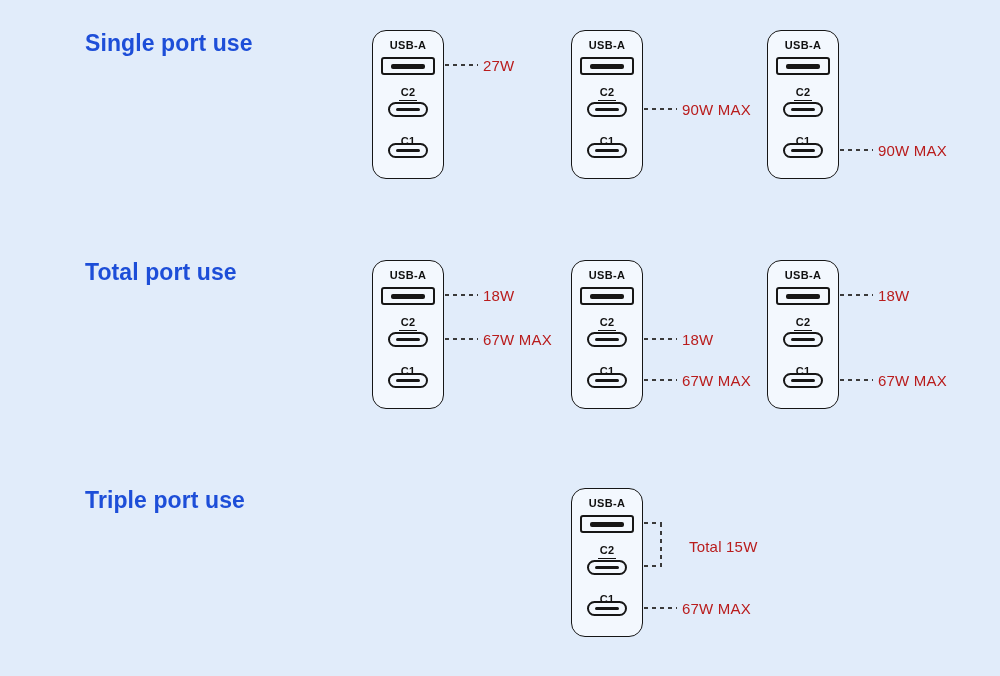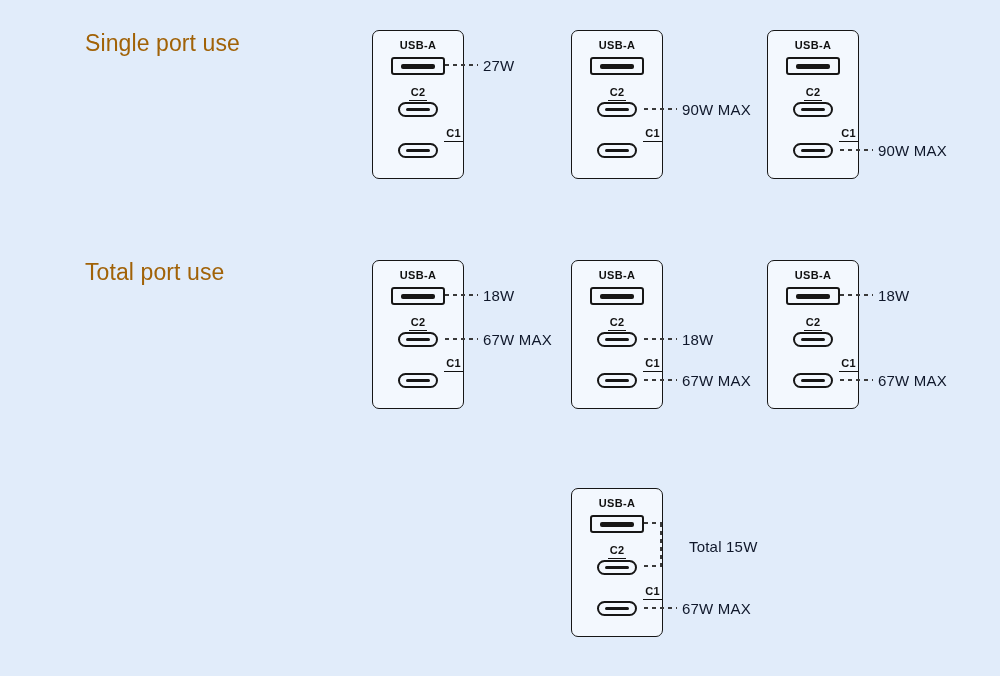--- a/index.html
+++ b/index.html
@@ -4,27 +4,27 @@
 <style>
   html,body{margin:0;padding:0;}
   .canvas{
     position:relative; width:1000px; height:676px; overflow:hidden;
     background:var(--bg,#e1ecfa);
     font-family:"Liberation Sans", sans-serif;
     color:#111;
   }
   .section-title{
     position:absolute; left:85px;
-    font-size:23px; line-height:26px; font-weight:400; color:#a16207;
+    font-size:23px; line-height:26px; font-weight:700; color:#1d4ed8;
     letter-spacing:.1px; white-space:nowrap;
   }
   .charger{
-    position:absolute; width:92px; height:149px; box-sizing:border-box;
+    position:absolute; width:72px; height:149px; box-sizing:border-box;
     background:var(--charger,#f3f8fe);
-    border:1.5px solid #161616; border-radius:7px;
+    border:1.5px solid #161616; border-radius:14px;
   }
   .plabel{
     position:absolute; left:0; right:0; text-align:center;
     font-size:11px; line-height:13px; font-weight:600; color:#111;
     letter-spacing:.3px;
   }
   .plabel .ul{ border-bottom:1.5px solid #111; padding:0 2px 2px; }
   .port-a{
     position:absolute; top:26px; left:50%; transform:translateX(-50%);
     width:54px; height:18px; box-sizing:border-box;
@@ -36,52 +36,53 @@
   .port-c{
     position:absolute; left:50%; transform:translateX(-50%);
     width:40px; height:15px; box-sizing:border-box;
     border:2px solid #161616; border-radius:8px;
     display:flex; align-items:center; justify-content:center;
   }
   .port-c .cbar{ width:24px; height:3px; background:#161616; border-radius:2px; }
   .lbl-usba{ top:8px; }
   .lbl-c2{ top:55px; }
   .port-c2{ top:71px; }
-  .lbl-c1{ top:96px;text-align:right; }
+  .lbl-c1{ top:104px; }
   .port-c1{ top:112px; }
 
   .callout{
     position:absolute; height:18px;
     display:flex; align-items:center; gap:5px;
   }
   .dash-h{
     width:33px; height:2px;
     background:repeating-linear-gradient(90deg,#3a3a3a 0 4px,transparent 4px 8px);
   }
   .callout .lbl, .free-label{
-    font-size:15px; font-weight:500; color:#0f172a;
+    font-size:15px; font-weight:500; color:#b91c1c;
     white-space:nowrap; letter-spacing:.2px;
   }
   .abs-dash-h{
     position:absolute; height:2px;
     background:repeating-linear-gradient(90deg,#3a3a3a 0 4px,transparent 4px 8px);
   }
   .abs-dash-v{
     position:absolute; width:2px;
     background:repeating-linear-gradient(180deg,#3a3a3a 0 4px,transparent 4px 8px);
   }
   .free-label{ position:absolute; line-height:18px;margin-left:20px; }
 </style>
 </head>
 <body>
 
 <div class="canvas">
 
   <div class="section-title" style="top:30px">Single port use</div>
   <div class="section-title" style="top:259px">Total port use</div>
+  <div class="section-title" style="top:487px">Triple port use</div>
 
   <div class="charger" style="left:372px;top:30px">
     <div class="plabel lbl-usba"><span>USB-A</span></div>
     <div class="port-a">
         <span class="bar"></span>
       </div>
     <div class="plabel lbl-c2"><span class="ul">C2</span></div>
     <div class="port-c port-c2">
         <span class="cbar"></span>
       </div>

